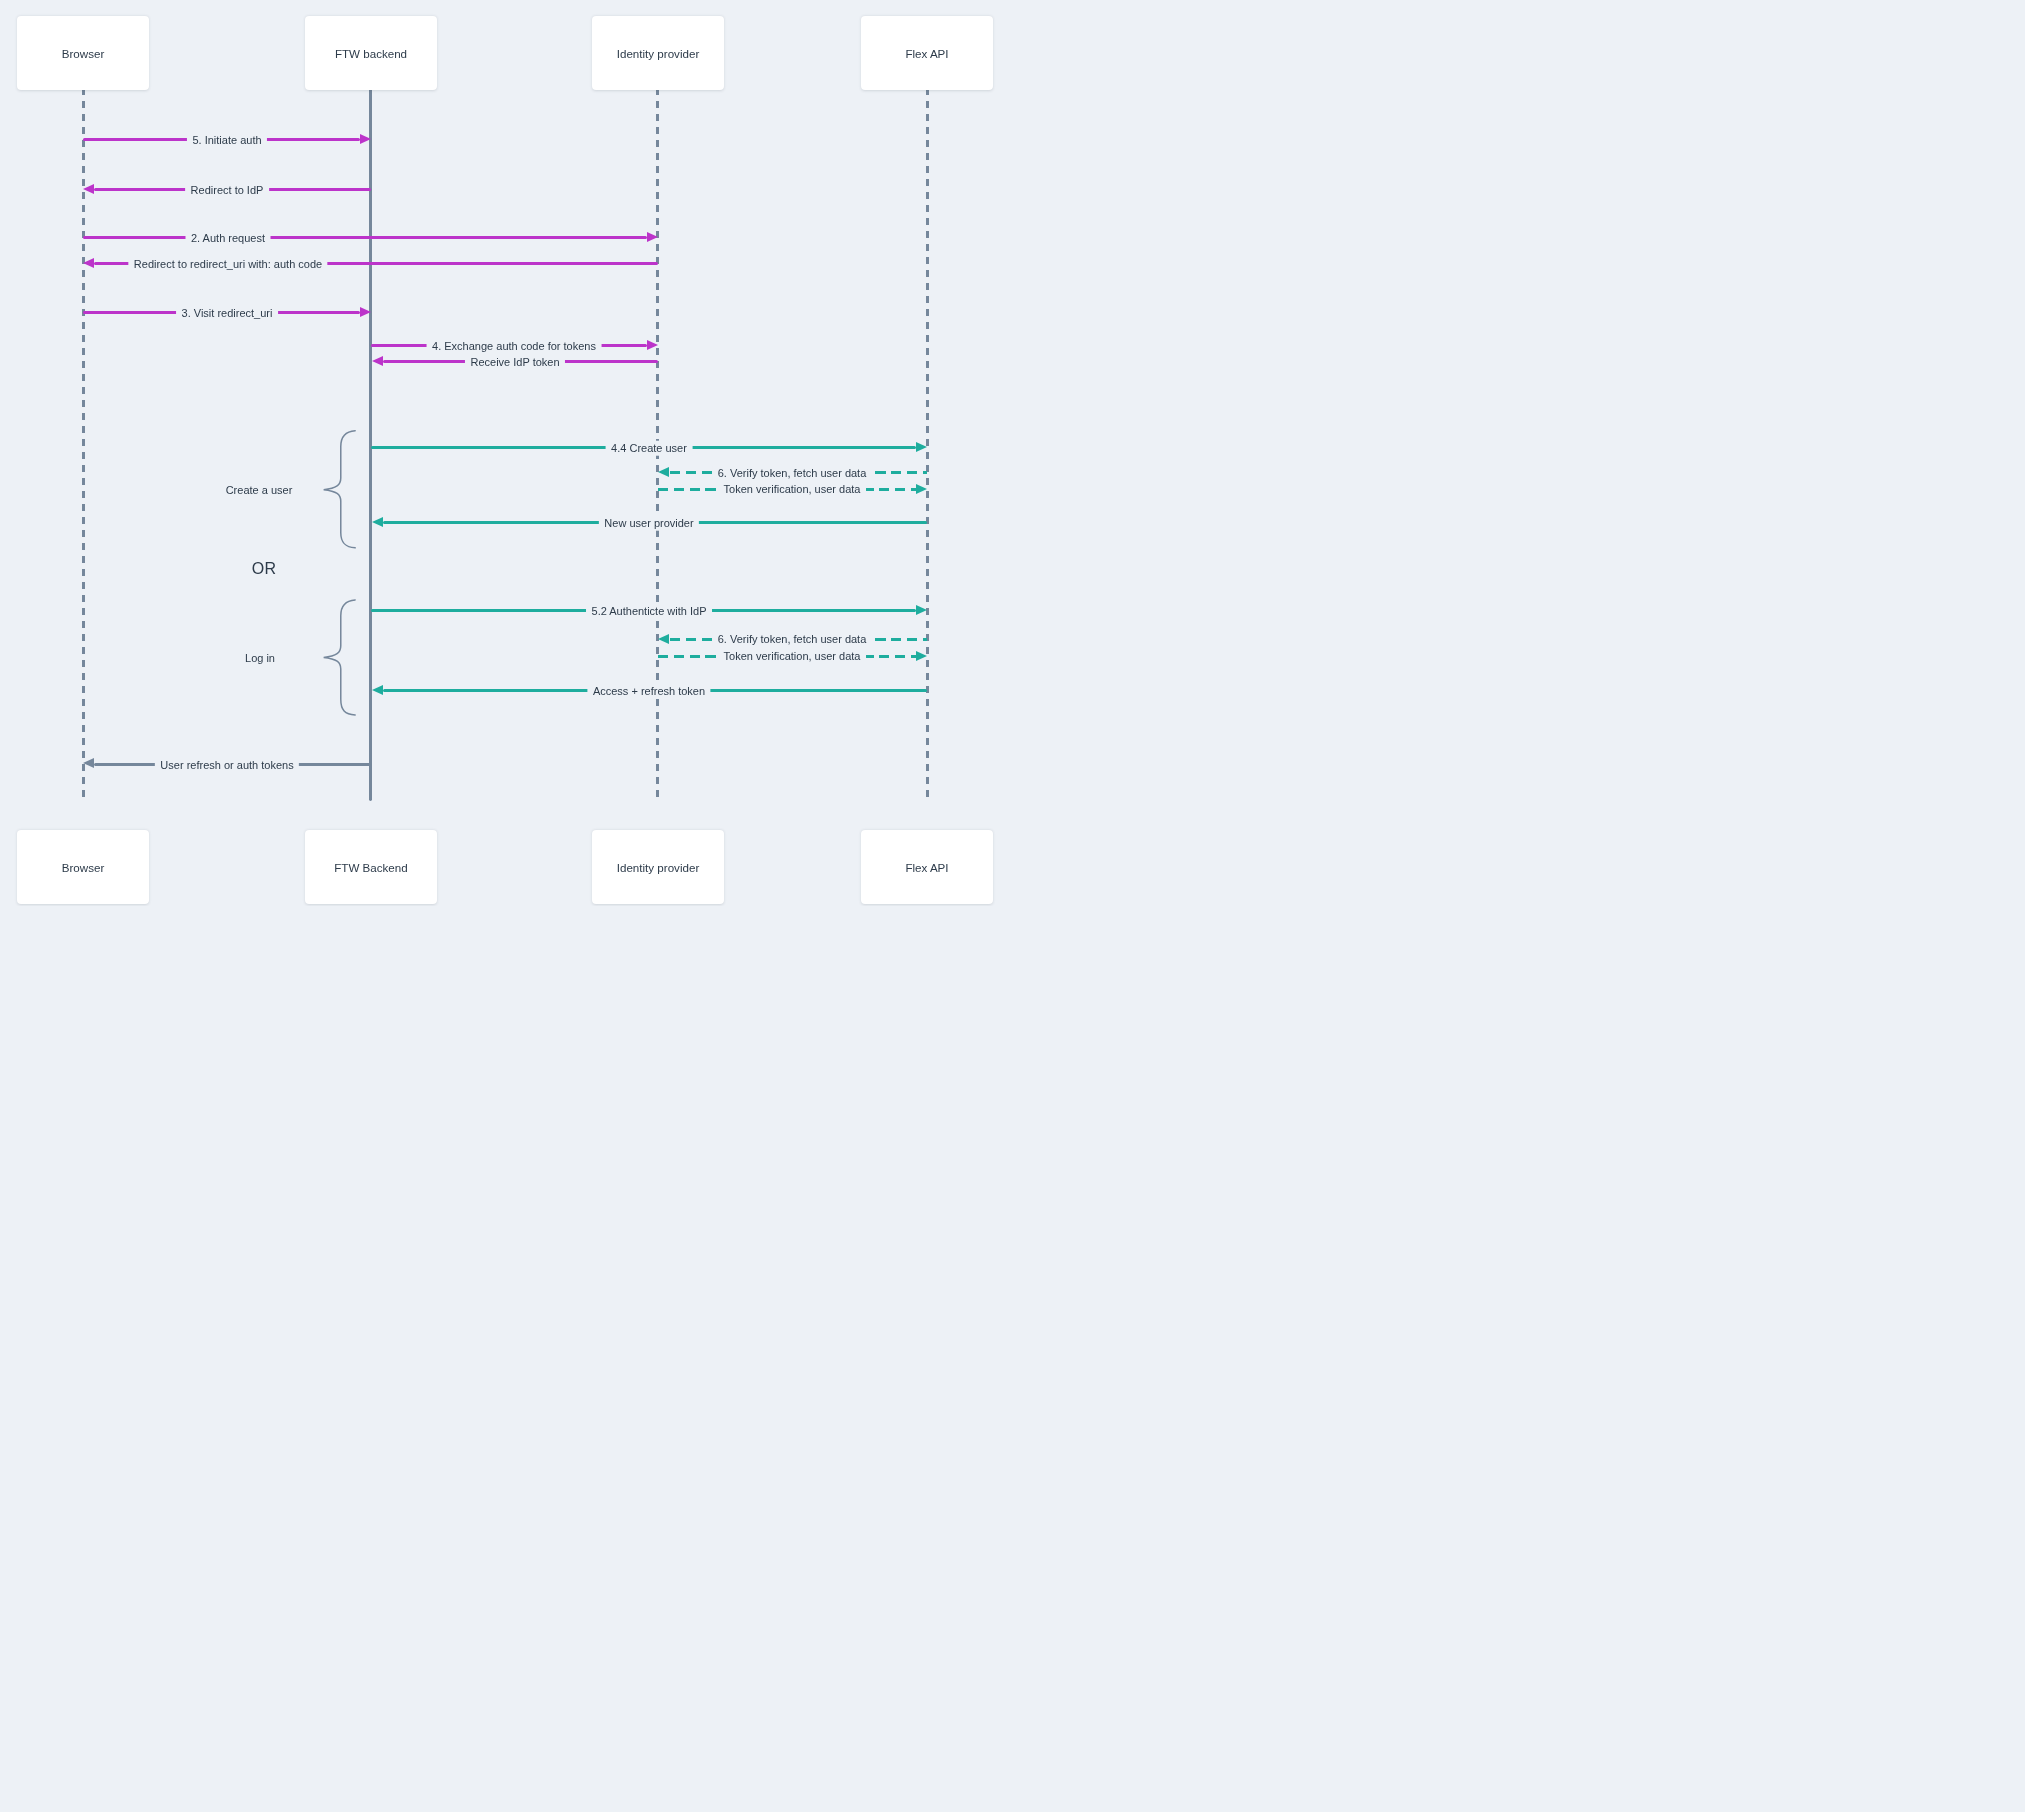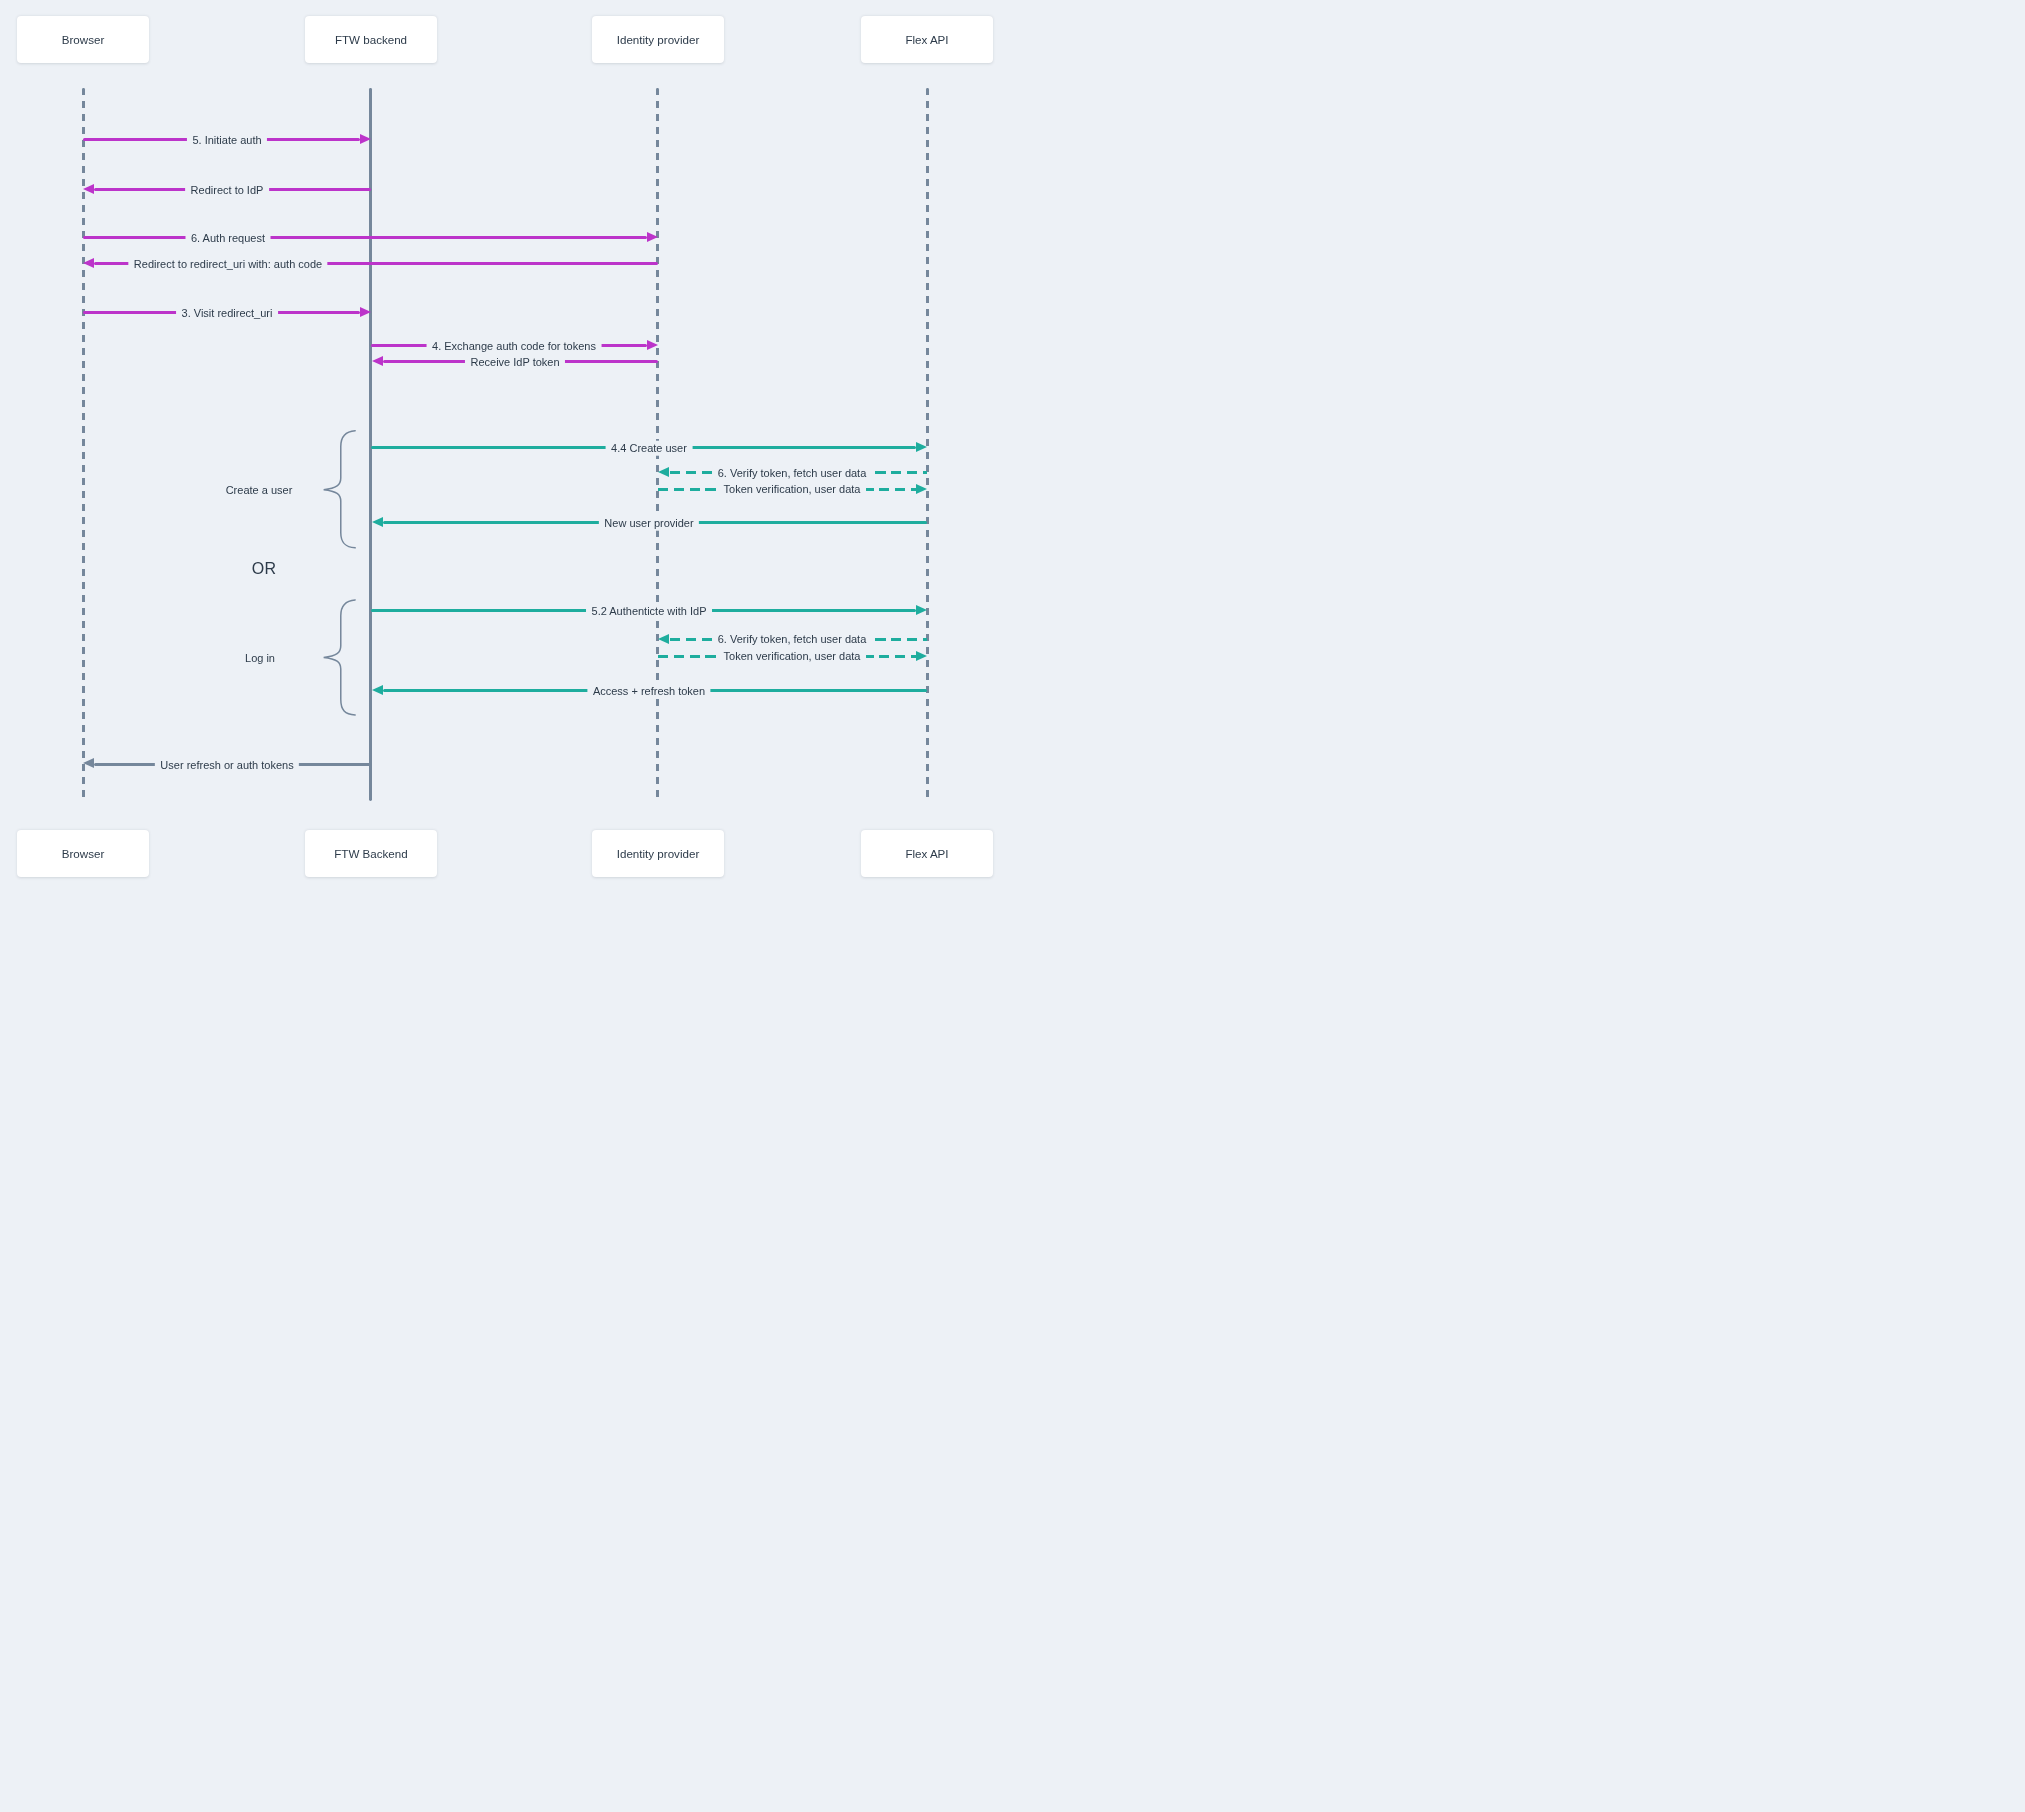--- a/index.html
+++ b/index.html
@@ -5,21 +5,21 @@
   :root{
     --bg:#edf1f6; --box:#ffffff; --text:#2d3b4a;
     --magenta:#bc34ca; --teal:#1ead9e; --gray:#75879b;
   }
   *{box-sizing:border-box;}
   html,body{margin:0;padding:0;background:var(--bg);}
   body{font-family:"Liberation Sans", sans-serif;color:var(--text);}
   #canvas{position:relative;width:1013px;height:906px;background:var(--bg);overflow:hidden;}
 
   
-  .actor{position:absolute;width:132px;height:47px;background:var(--box);border-radius:4.1px;
+  .actor{position:absolute;width:132px;height:74px;background:var(--box);border-radius:4.1px;
          box-shadow:0 0.7px 2.7px rgba(45,59,74,.15);display:flex;align-items:center;justify-content:center;
          font-size:11.6px;}
   
   .lifeline{position:absolute;top:88px;height:713px;width:2.7px;border-radius:1.4px;}
   .lifeline.dashed{background:repeating-linear-gradient(180deg,var(--gray) 0 6.9px,transparent 6.9px 13px);}
   .lifeline.solid{background:var(--gray);}
 
   
   .shaft{position:absolute;height:3.4px;border-radius:1.7px;}
   .shaft.magenta{background:var(--magenta);}
@@ -73,21 +73,21 @@
 
   <div>
     <div class="head left magenta" style="left:83px;top:184px"></div>
     <div class="shaft magenta" style="left:94px;top:188px;width:277px"></div>
     <span class="mlabel" style="left:227px;top:190px">Redirect to IdP</span>
   </div>
 
   <div>
     <div class="shaft magenta" style="left:83px;top:236px;width:564px"></div>
     <div class="head right magenta" style="left:647px;top:232px"></div>
-    <span class="mlabel" style="left:228px;top:238px">6. Auth request</span>
+    <span class="mlabel" style="left:228px;top:238px">2. Auth request</span>
   </div>
 
   <div>
     <div class="head left magenta" style="left:83px;top:258px"></div>
     <div class="shaft magenta" style="left:94px;top:262px;width:564px"></div>
     <span class="mlabel" style="left:228px;top:264px">Redirect to redirect_uri with: auth code</span>
   </div>
 
   <div>
     <div class="shaft magenta" style="left:83px;top:311px;width:277px"></div>

